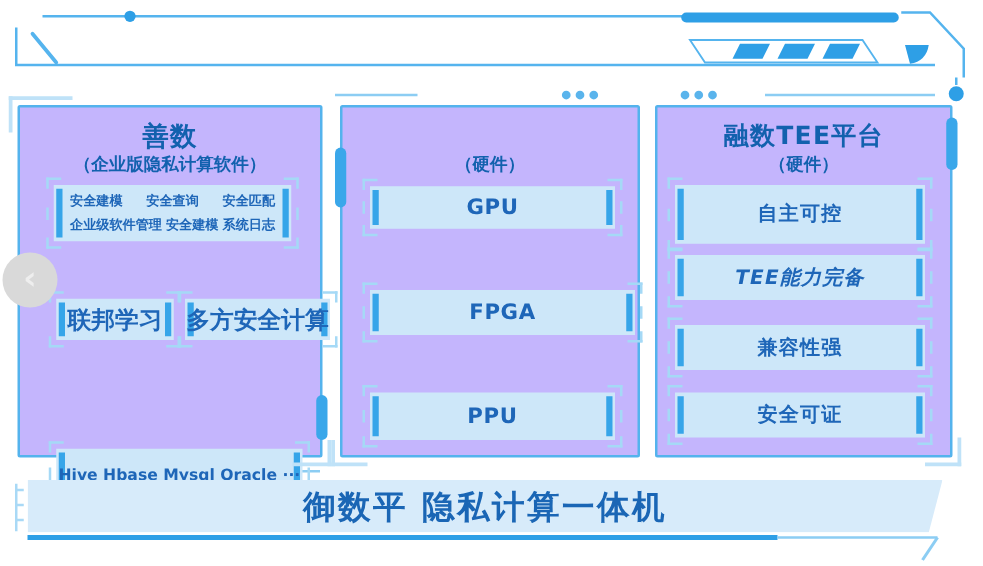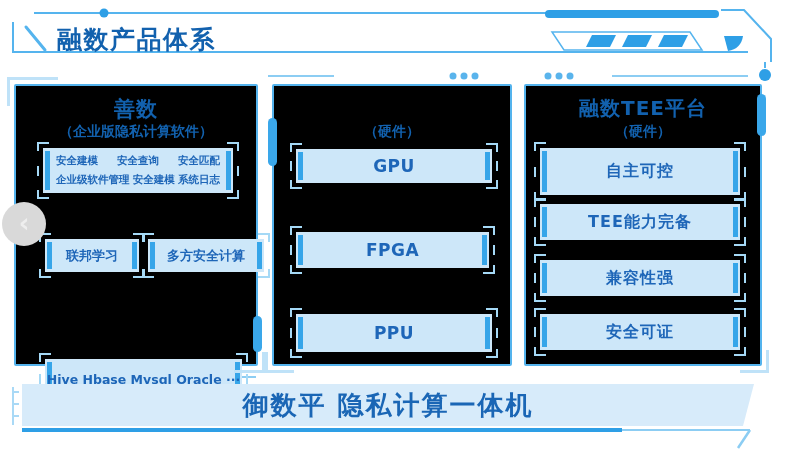--- a/index.html
+++ b/index.html
@@ -14,21 +14,21 @@
   .page-title{ position:absolute; left:57px; top:23px; z-index:2;
     font-size:25px; font-weight:800; color:#1261ae; letter-spacing:1.5px; }
 
   
   .carousel-prev{ position:absolute; left:2px; top:202px; width:44px; height:44px;
     border-radius:50%; background:#d9d9d9; z-index:3; display:flex;
     align-items:center; justify-content:center; cursor:pointer; }
   .carousel-prev span{ color:#eeeeee; font-size:26px; font-weight:700; line-height:1; margin-top:-3px; }
 
   
-  .col{ position:absolute; top:84px; height:282px; background:#000000;
+  .col{ position:absolute; top:84px; height:282px; background:#c4b5fd;
     border:2px solid #54b3ed; border-radius:2px; z-index:1; }
   .col1{ left:14px;  width:244px; }
   .col2{ left:272px; width:240px; }
   .col3{ left:524px; width:238px; }
   
   .col::before,.col::after{ content:""; position:absolute; }
   .col1::before{ top:-9px; left:-9px; width:48px; height:26px;
     border-top:3px solid #bfe2f8; border-left:3px solid #bfe2f8; }
   .col1::after{ bottom:-9px; right:-9px; width:28px; height:18px;
     border-bottom:3px solid #bfe2f8; border-right:3px solid #bfe2f8; }
@@ -63,33 +63,33 @@
     justify-content:center; font-weight:700; color:#1e66b8; white-space:nowrap; }
 
   
   .box-features{ left:27px; top:62px; width:190px; height:45px; }
   .feat{ position:absolute; inset:0; display:flex; flex-direction:column;
     justify-content:center; gap:5px; padding:0 13px; }
   .feat-row{ display:flex; justify-content:space-between; font-size:10.5px;
     font-weight:700; color:#1e66b8; white-space:nowrap; }
   .box-cap1{ left:29px;  top:153px; width:94px; height:33px; }
   .box-cap2{ left:132px; top:153px; width:116px; height:33px; }
-  .box-cap1 .tbox-label,.box-cap2 .tbox-label{ font-size:13px; }
+  .box-cap1 .tbox-label,.box-cap2 .tbox-label{ font-size:19px; }
   .box-hive{ left:29px; top:229px; width:197px; height:40px;margin-top:44px; }
   .box-hive .tbox-label{ font-size:12.5px; }
 
   
   .box-gpu { left:22px; top:63px;  width:196px; height:34px; }
-  .box-fpga{ left:22px; top:146px; width:193px; height:36px; }
+  .box-fpga{ left:22px; top:146px; width:212px; height:36px; }
   .box-ppu { left:22px; top:228px; width:196px; height:38px; }
   .col2 .tbox-label{ font-size:17px; letter-spacing:.5px; }
 
   
   .box-t1{ left:14px; top:62px;  width:200px; height:47px; }
-  .box-t2{ left:14px; top:118px; width:200px; height:36px; }
+  .box-t2{ left:14px; top:118px; width:200px; height:36px;font-style:italic; }
   .box-t3{ left:14px; top:174px; width:200px; height:36px; }
   .box-t4{ left:14px; top:228px; width:200px; height:36px; }
   .col3 .tbox-label{ font-size:16px; letter-spacing:1px; }
 
   
   .bottom-bar{ position:absolute; left:22px; top:384px; width:732px; height:42px;
     background:#d7ebfa; z-index:1; display:flex; align-items:center; justify-content:center;
     clip-path:polygon(0 0,100% 0,calc(100% - 11px) 100%,0 100%); }
   .bottom-bar span{ font-size:26px; font-weight:800; color:#1a66b5; letter-spacing:2px; }
 </style>
@@ -138,21 +138,20 @@
     </g>
 
     <g>
       <path d="M13 387 V425 M13 392 H19 M13 404 H19 M13 416 H19" fill="none" stroke="#a9d9f6" stroke-width="2"></path>
       <rect x="22" y="428" width="600" height="4" fill="#2e9fe6"></rect>
       <rect x="622" y="429" width="128" height="2" fill="#8ccdf3"></rect>
       <line x1="750" y1="430" x2="738" y2="448" stroke="#8ccdf3" stroke-width="2.5"></line>
     </g>
   </svg>
 
-  <h1 class="page-title">融数产品体系</h1>
 
   <div class="carousel-prev">
     <span>‹</span>
   </div>
 
   <div class="col col1">
     <i class="tab tab-col1-right"></i>
     <h2 class="col-title">善数</h2>
     <div class="col-sub">（企业版隐私计算软件）</div>
 

